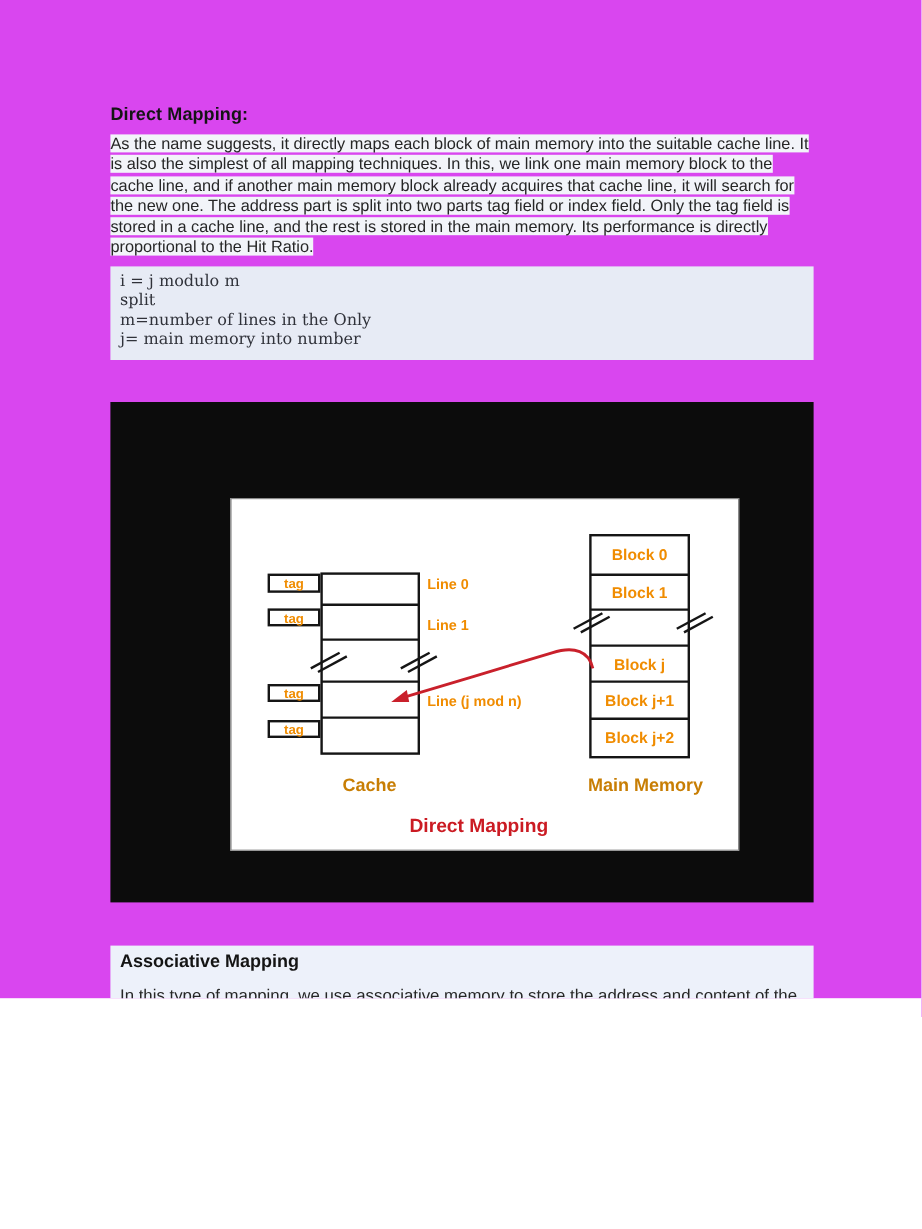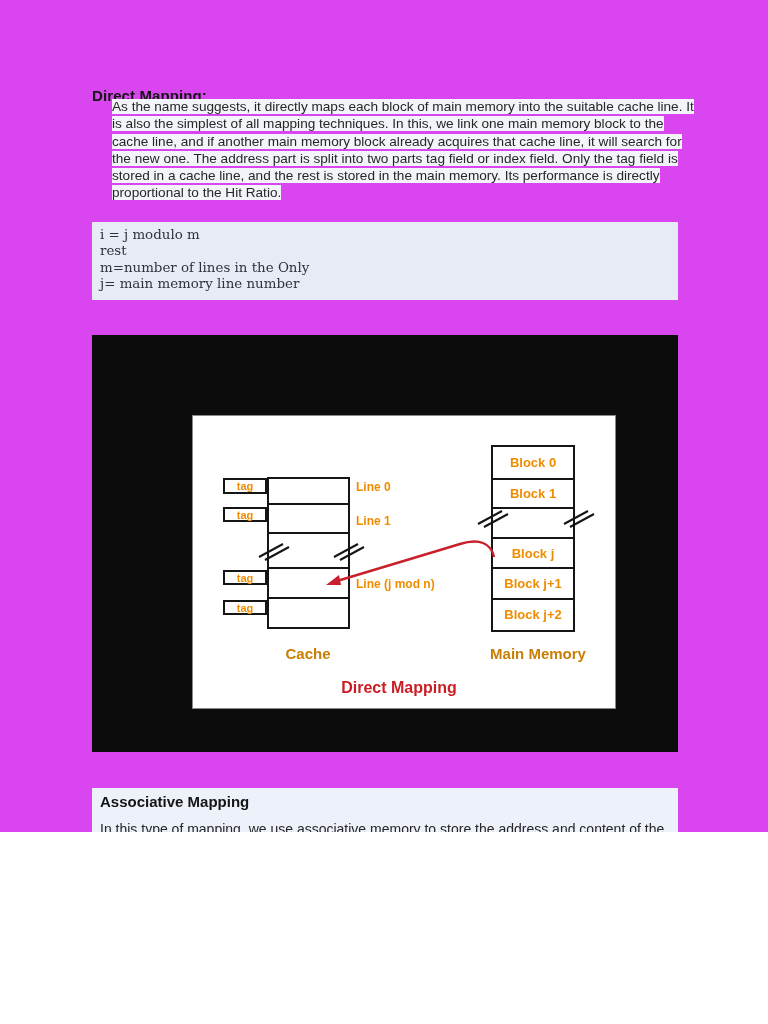--- a/index.html
+++ b/index.html
@@ -9,21 +9,21 @@
   }
   .h-title{
     position:absolute;left:92px;width:584px;margin:0;
     font-size:15px;font-weight:bold;color:#141414;letter-spacing:.1px;
   }
   #direct-heading{top:87px;}
   .para{
     position:absolute;left:92px;width:586px;margin:0;
     font-size:13.6px;line-height:17.3px;color:#262626;
   }
-  #direct-paragraph{top:98px;margin-left:20px;}
+  #direct-paragraph{top:111px;}
   .hl{background:#f2f4f9;}
   .formula-block{
     position:absolute;left:92px;top:222px;width:570px;
     background:#e7ebf5;padding:5px 8px 7px 8px;
     font-family:"DejaVu Serif",serif;font-size:13.4px;line-height:16.4px;color:#30323a;
   }
   .diagram-wrap{
     position:absolute;left:92px;top:335px;width:586px;height:417px;
     background:#0c0c0c;
   }
@@ -50,23 +50,23 @@
 <body>
 
 <div class="page">
 
   <h1 class="h-title" id="direct-heading">Direct Mapping:</h1>
 
   <p class="para" id="direct-paragraph"><span class="hl">As the name suggests, it directly maps each block of main memory into the suitable cache line. It is also the simplest of all mapping techniques. In this, we link one main memory block to the cache line, and if another main memory block already acquires that cache line, it will search for the new one. The address part is split into two parts tag field or index field. Only the tag field is stored in a cache line, and the rest is stored in the main memory. Its performance is directly proportional to the Hit Ratio.</span></p>
 
   <div class="formula-block">
     <div>i = j modulo m</div>
-    <div>rest</div>
+    <div>split</div>
     <div>m=number of lines in the Only</div>
-    <div>j= main memory line number</div>
+    <div>j= main memory into number</div>
   </div>
 
   <div class="diagram-wrap">
     <div class="diagram-panel">
       <svg width="422" height="292" viewBox="0 0 422 292">
 
         <g fill="none" stroke="#151515" stroke-width="2">
           <rect x="75" y="62" width="81" height="150"></rect>
           <line x1="75" y1="88" x2="156" y2="88"></line>
           <line x1="75" y1="117" x2="156" y2="117"></line>

